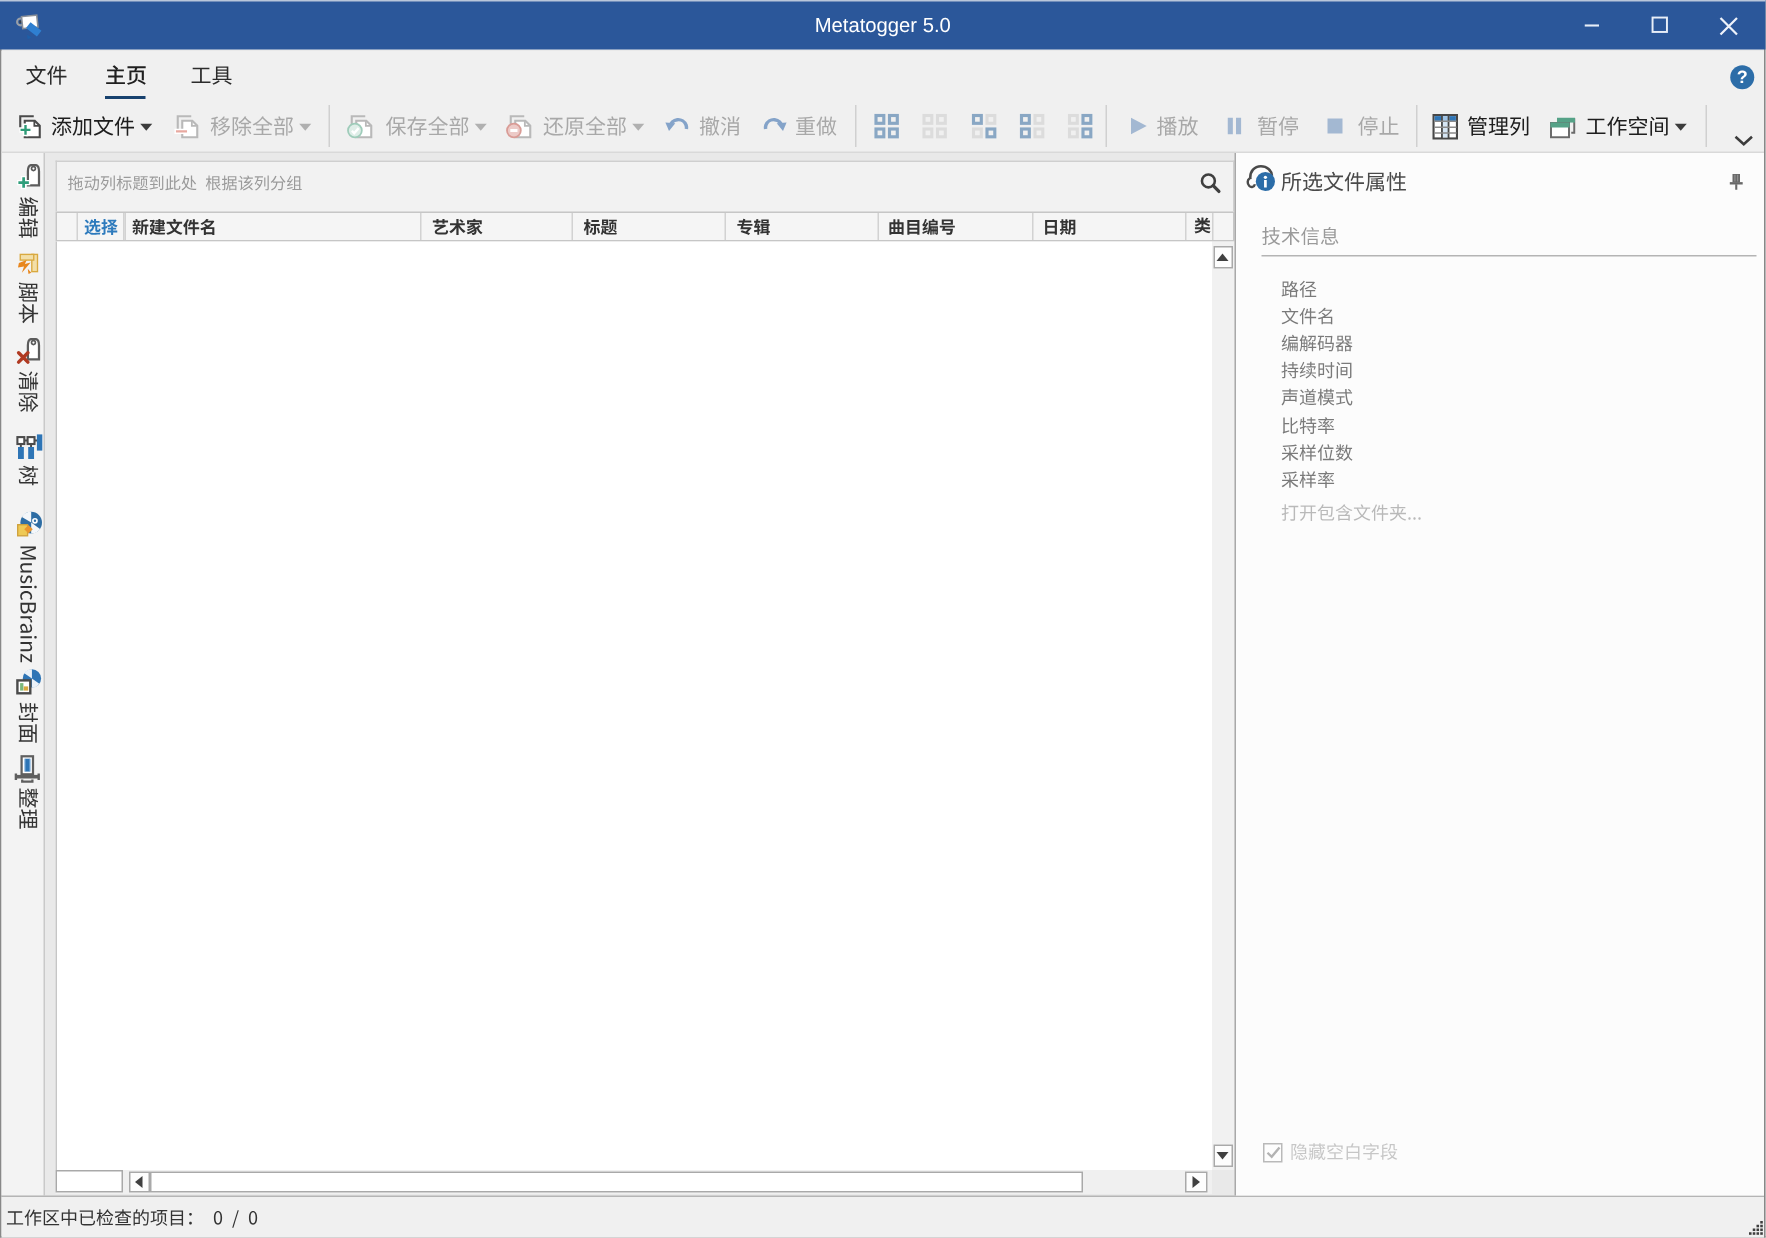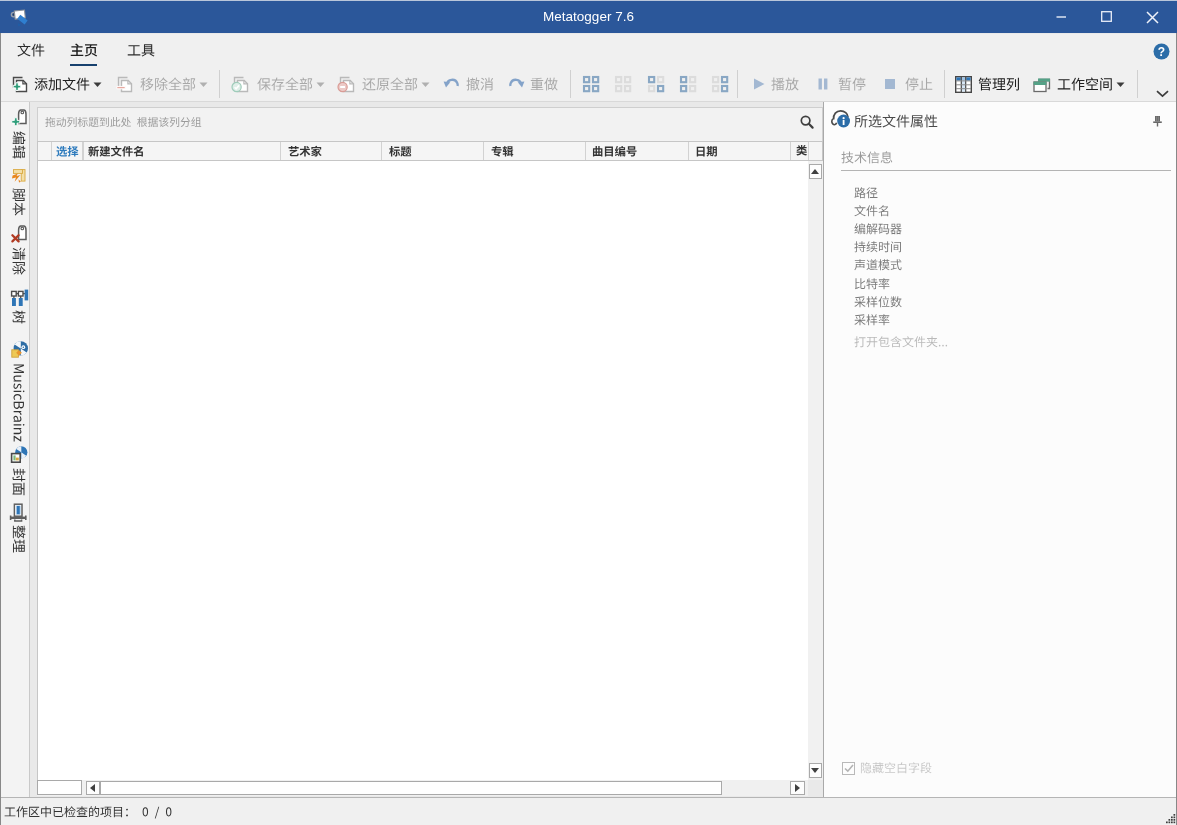--- a/index.html
+++ b/index.html
@@ -10,21 +10,21 @@
     <g transform="scale(0.88)">
       <circle cx="7.6" cy="9.8" r="2.6" fill="none" stroke="#9aa0a8" stroke-width="1.6"></circle>
       <circle cx="7.6" cy="9.8" r="1" fill="#3a4148"></circle>
       <g transform="rotate(-6 14 10)">
         <rect x="8.8" y="5.2" width="11.6" height="9.2" fill="#fff" stroke="#8a9098" stroke-width="1.2"></rect>
       </g>
       <rect x="12.5" y="12.2" width="10.5" height="5.6" transform="rotate(38 17 15)" fill="#2f7fd0"></rect>
       <path d="M12.5 19.5 L16 21.5 L13 23 Z" fill="#1e5fa8"></path>
     </g>
   </svg>
-<div class="abs" style="left:0;top:0;width:1177px;height:33px;color:#fff;font-size:13.5px;line-height:33px;text-align:center">Metatogger 7.6</div>
+<div class="abs" style="left:0;top:0;width:1177px;height:33px;color:#fff;font-size:13.5px;line-height:33px;text-align:center">Metatogger 5.0</div>
 <svg style="position:absolute;left:1056px;top:11px;overflow:visible" width="11" height="12">
     <path d="M0.5 6 H10" stroke="#e8eef8" stroke-width="1.4"></path>
   </svg>
 <svg style="position:absolute;left:1101px;top:11px;overflow:visible" width="12" height="12">
     <rect x="0.7" y="0.7" width="9.6" height="9.6" fill="none" stroke="#e8eef8" stroke-width="1.3"></rect>
   </svg>
 <svg style="position:absolute;left:1146px;top:10.5px;overflow:visible" width="13" height="13">
     <path d="M1 1 L12 12 M12 1 L1 12" stroke="#eef2fa" stroke-width="1.5"></path>
   </svg>
 <div class="abs" style="left:1px;top:34px;width:1175px;height:32px;background:#f0f0f0"></div>

